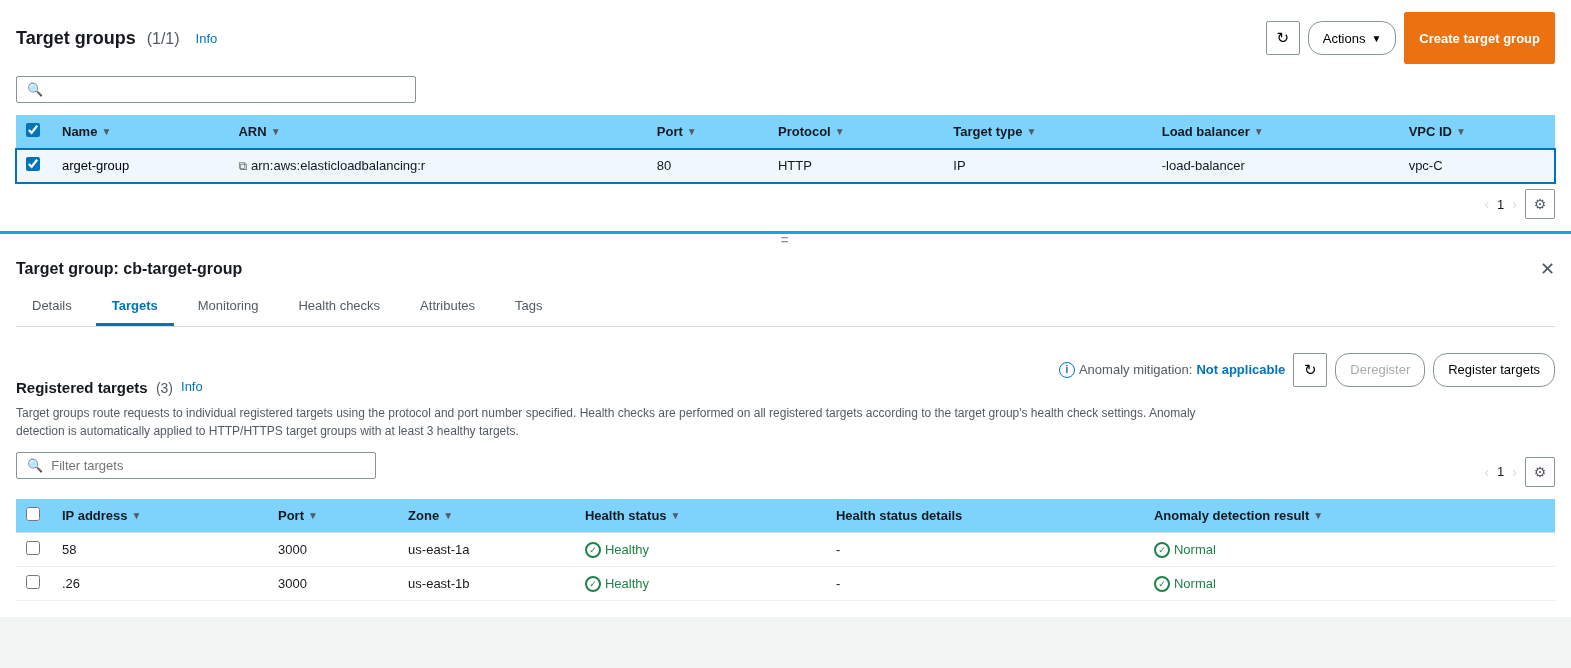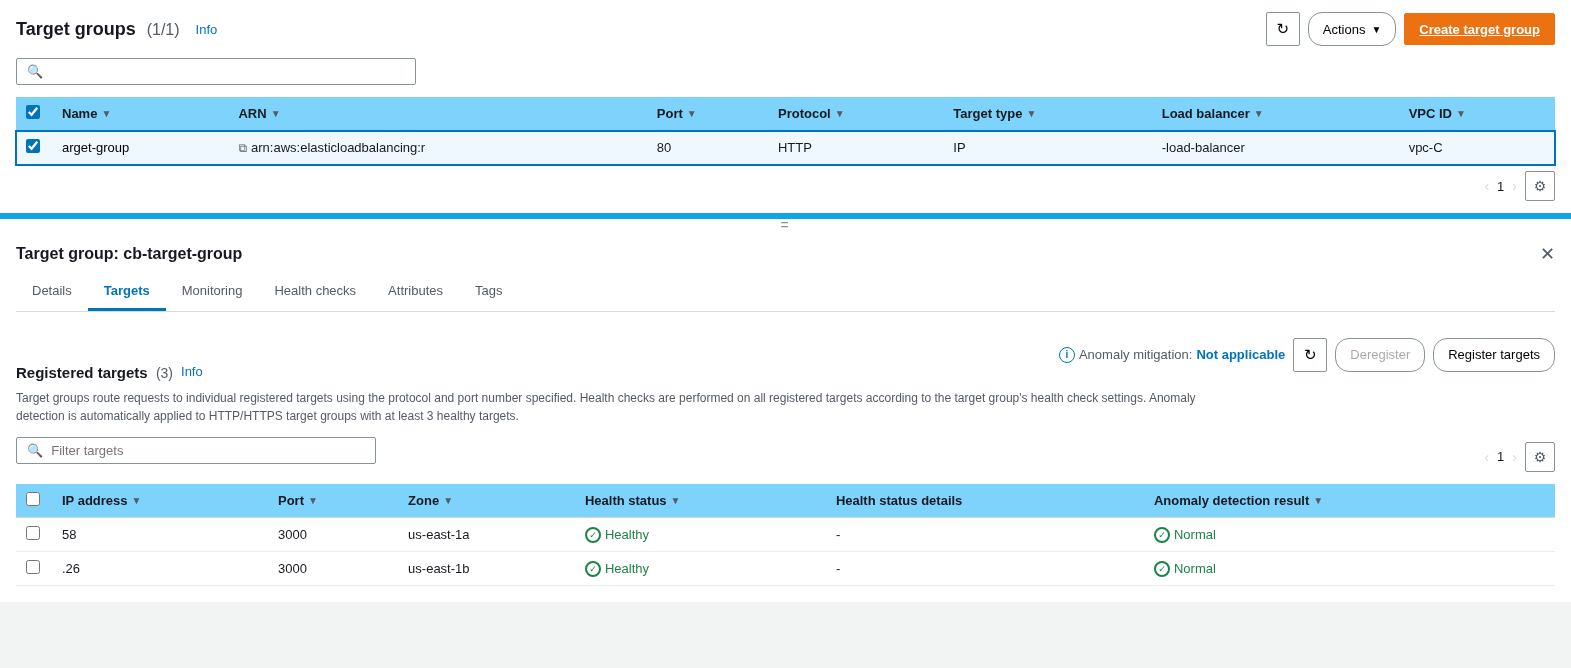--- a/index.html
+++ b/index.html
@@ -1,21 +1,21 @@
 <!DOCTYPE html>
 <html><head>
   <meta charset="utf-8">
   <style>
     * { box-sizing: border-box; margin: 0; padding: 0; }
     body { font-family: -apple-system, BlinkMacSystemFont, 'Segoe UI', Arial, sans-serif; font-size: 13px; color: #16191f; background: #f2f3f3; }
 
     .top-panel {
       background: #fff;
       padding: 12px 16px;
-      border-bottom: 6px solid #0ea5e9;
+      border-bottom: 3px solid #0ea5e9;
     }
 
     .top-header {
       display: flex;
       align-items: center;
       justify-content: space-between;
       margin-bottom: 12px;
     }
 
     .top-title {
@@ -72,22 +72,21 @@
 
     .btn-primary {
       background: #ec7211;
       border: 1px solid #ec7211;
       border-radius: 2px;
       padding: 6px 14px;
       cursor: pointer;
       font-size: 13px;
       font-weight: 700;
       color: #fff;
-      height: 32px;
-      text-decoration: underline;
+      height: 52px;
     }
 
     .search-bar {
       display: flex;
       align-items: center;
       border: 1px solid #879596;
       border-radius: 2px;
       background: #fff;
       padding: 5px 10px;
       width: 400px;
@@ -178,21 +177,21 @@
     .close-btn {
       background: none;
       border: none;
       cursor: pointer;
       font-size: 18px;
       color: #545b64;
     }
 
     .tabs {
       display: flex;
-      gap: 0;
+      gap: 8px;
       border-bottom: 1px solid #d5dbdb;
       margin: 8px 16px 0;
     }
 
     .tab {
       padding: 10px 16px;
       cursor: pointer;
       font-size: 13px;
       color: #545b64;
       border-bottom: 3px solid transparent;

